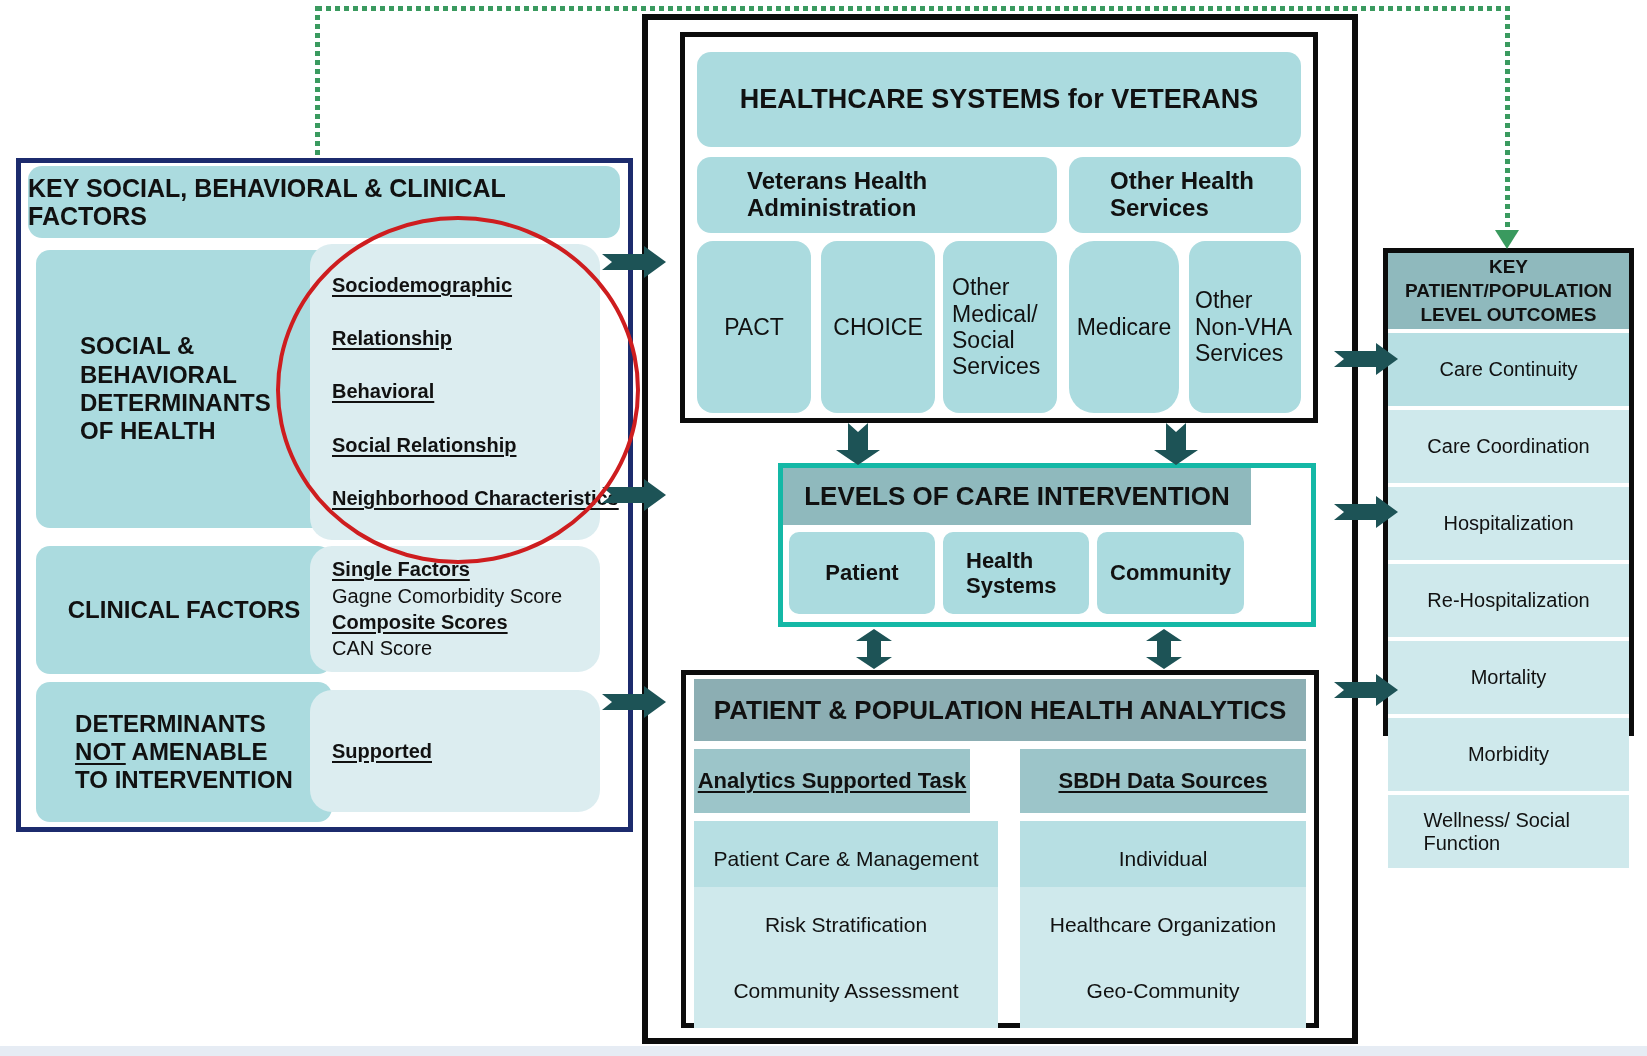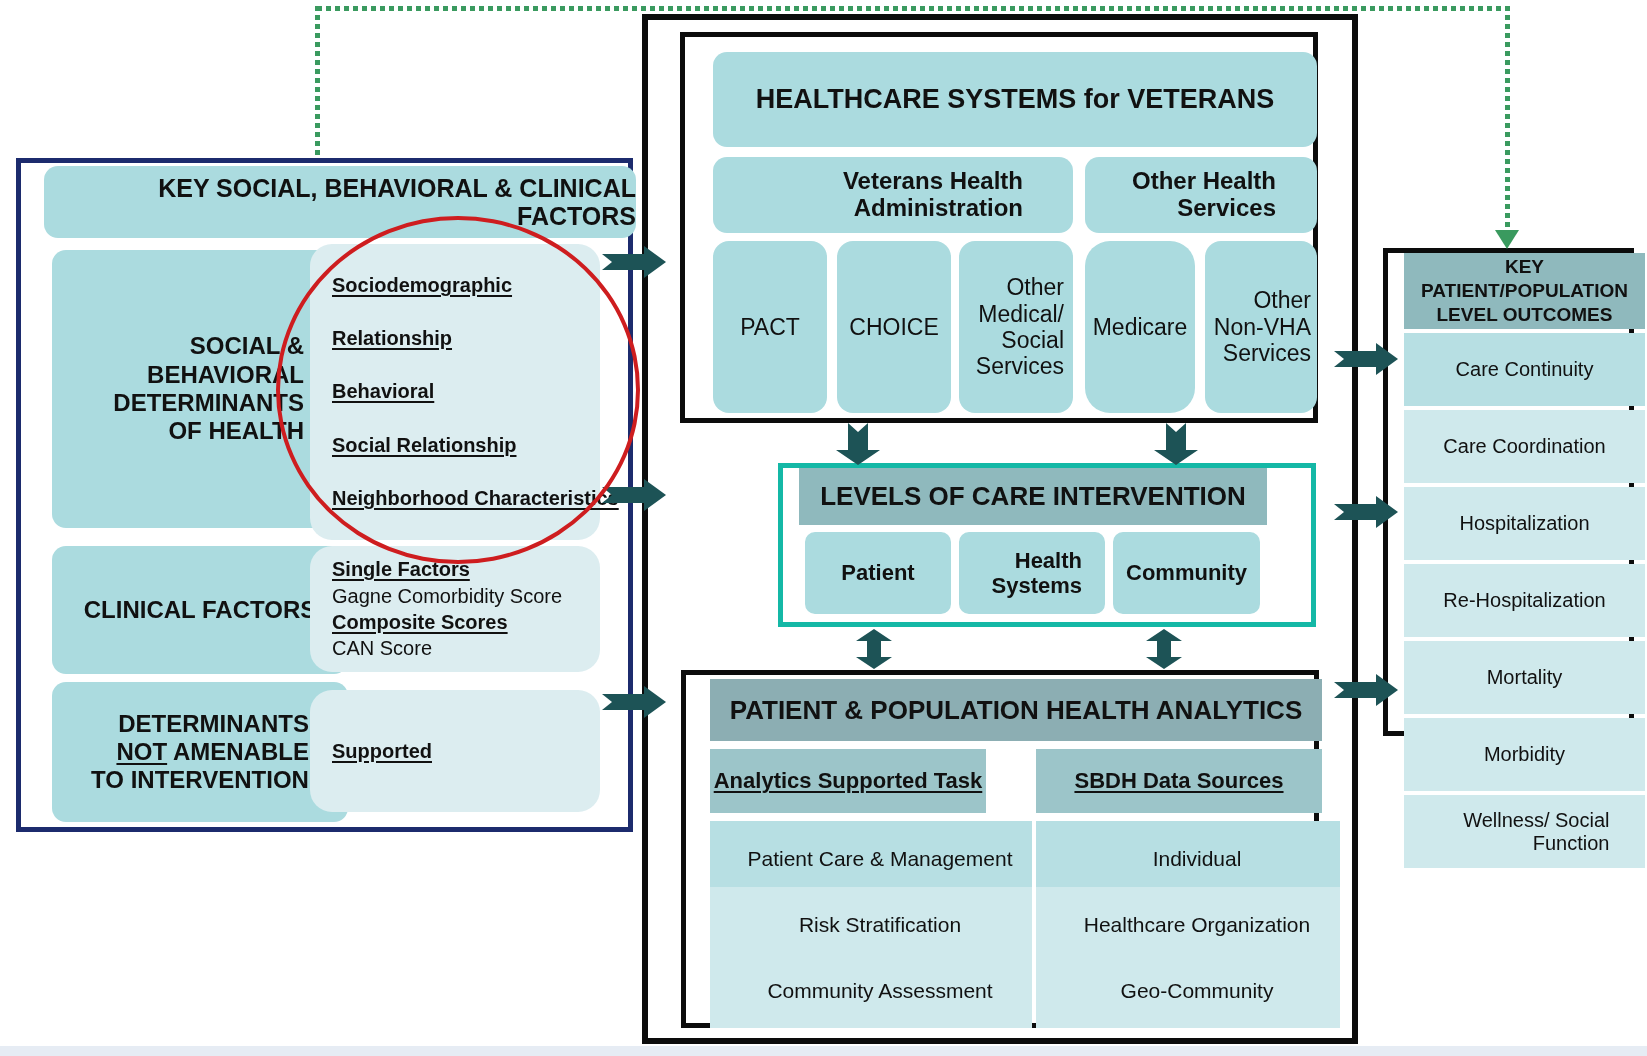--- a/index.html
+++ b/index.html
@@ -5,21 +5,21 @@
   :root{
     --teal:#abdbdf; --pale:#dcedf0; --pale2:#cfe9ec; --row1:#b7dfe3;
     --hdr-dark:#8fb9bd; --hdr-darker:#8caeb3; --colhdr:#9cc5c9;
     --arrow:#1d5356; --navy:#1c2b6d; --ink:#111111; --red:#ce1d1f;
     --green:#3a9a5f; --strip:#e6ecf4;
   }
   html,body{margin:0;padding:0;background:#ffffff;}
   #stage{position:relative;width:1647px;height:1056px;background:#ffffff;overflow:hidden;
          font-family:"Liberation Sans","DejaVu Sans",sans-serif;color:var(--ink);}
   .abs{position:absolute;}
-  .flex-c{display:flex;align-items:center;justify-content:center;text-align:right;margin-left:16px;}
+  .flex-c{display:flex;align-items:center;justify-content:center;text-align:left;}
   .bold{font-weight:bold;}
   .uline{text-decoration:underline;text-decoration-thickness:2px;text-underline-offset:3px;}
 
   
   .left-panel{left:16px;top:158px;width:617px;height:674px;border:5px solid var(--navy);background:#fff;box-sizing:border-box;}
   .mid-outer{left:642px;top:14px;width:716px;height:1030px;border:6px solid #0c0c0c;background:#fff;box-sizing:border-box;}
   .hc-box{left:680px;top:32px;width:638px;height:391px;border:5px solid #0c0c0c;background:#fff;box-sizing:border-box;}
   .lv-box{left:778px;top:463px;width:538px;height:164px;border:5px solid #14b8a6;background:#fff;box-sizing:border-box;}
   .an-box{left:681px;top:670px;width:638px;height:358px;border:5px solid #0c0c0c;background:#fff;box-sizing:border-box;}
   .out-panel{left:1383px;top:248px;width:251px;height:488px;border:5px solid #0c0c0c;background:#fff;box-sizing:border-box;}
@@ -40,21 +40,21 @@
   .hc-sub{top:120px;height:76px;border-radius:14px;font-size:24px;line-height:1.12;font-weight:bold;}
   .hc-item{top:204px;height:172px;border-radius:16px;font-size:23px;line-height:1.15;}
 
   
   .lv-header{left:0;top:0;width:468px;height:57px;background:var(--hdr-dark);font-size:26px;font-weight:bold;}
   .lv-item{top:62px;height:86px;background:var(--teal);border:2px solid #fff;border-radius:12px;font-size:22px;font-weight:bold;line-height:1.15;box-sizing:border-box;}
 
   
   .an-header{left:8px;top:4px;width:612px;height:62px;background:var(--hdr-darker);font-size:26px;font-weight:bold;}
   .an-colhdr{top:74px;height:64px;background:var(--colhdr);font-size:22px;}
-  .an-row{height:75px;font-size:21px;padding-left:18px;}
+  .an-row{height:75px;font-size:21px;}
 
   
   .out-header{left:0;top:0;width:241px;height:76px;background:var(--hdr-dark);font-size:19px;line-height:1.25;font-weight:bold;flex-direction:column;}
   .out-item{left:0;width:241px;height:73px;background:var(--pale2);font-size:20px;line-height:1.15;}
 
   
   .dot-h{height:5px;background:repeating-linear-gradient(90deg,var(--green) 0 5px,transparent 5px 9px);}
   .dot-v{width:5px;background:repeating-linear-gradient(180deg,var(--green) 0 5px,transparent 5px 9px);}
   .green-head{width:0;height:0;border-left:12px solid transparent;border-right:12px solid transparent;border-top:19px solid var(--green);}
   .svgarrow{display:block;}

